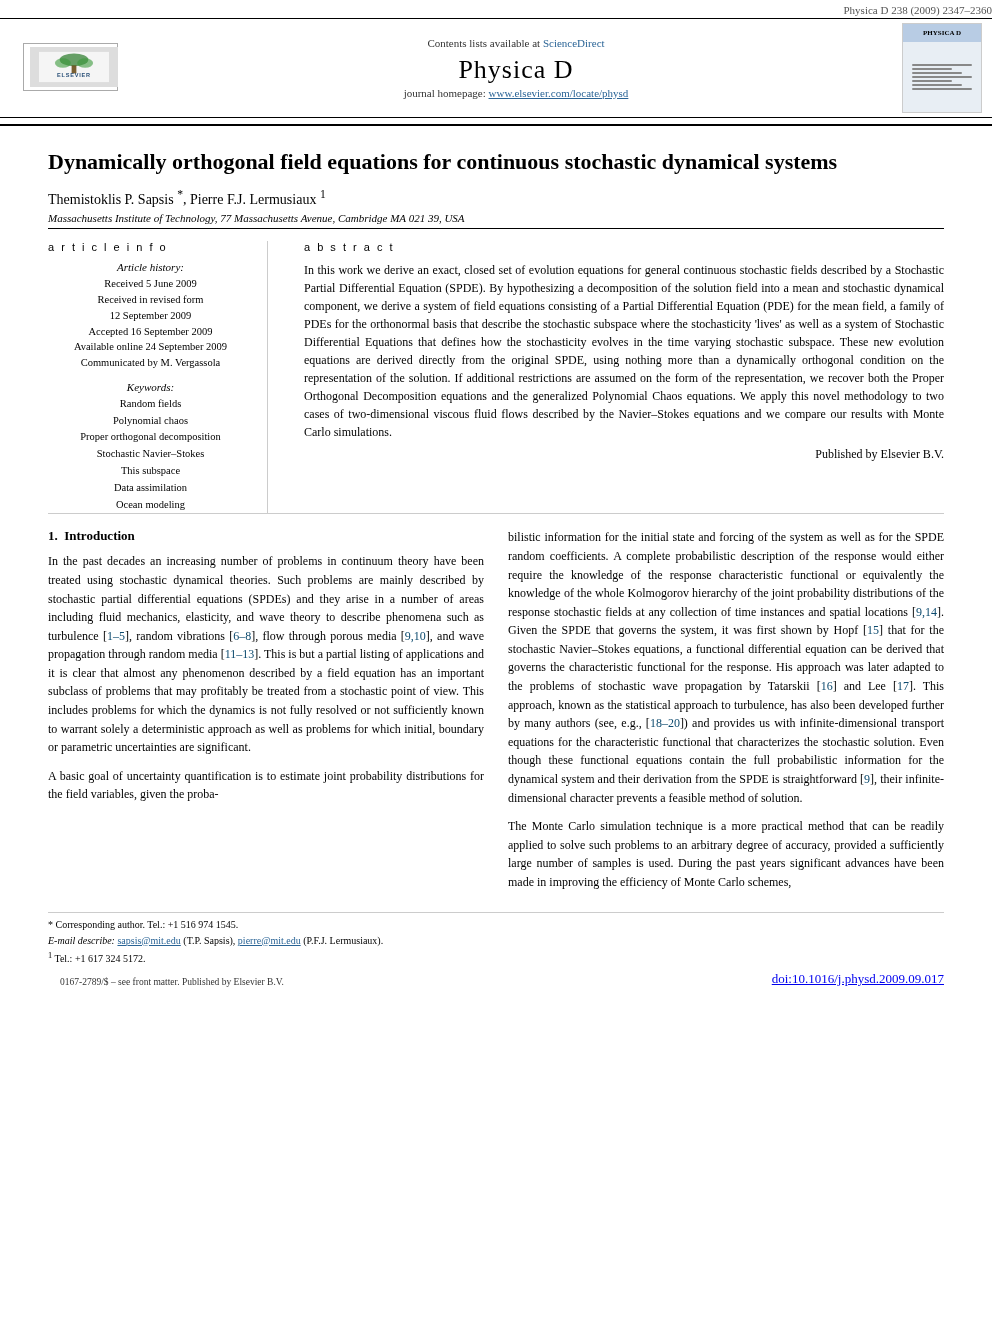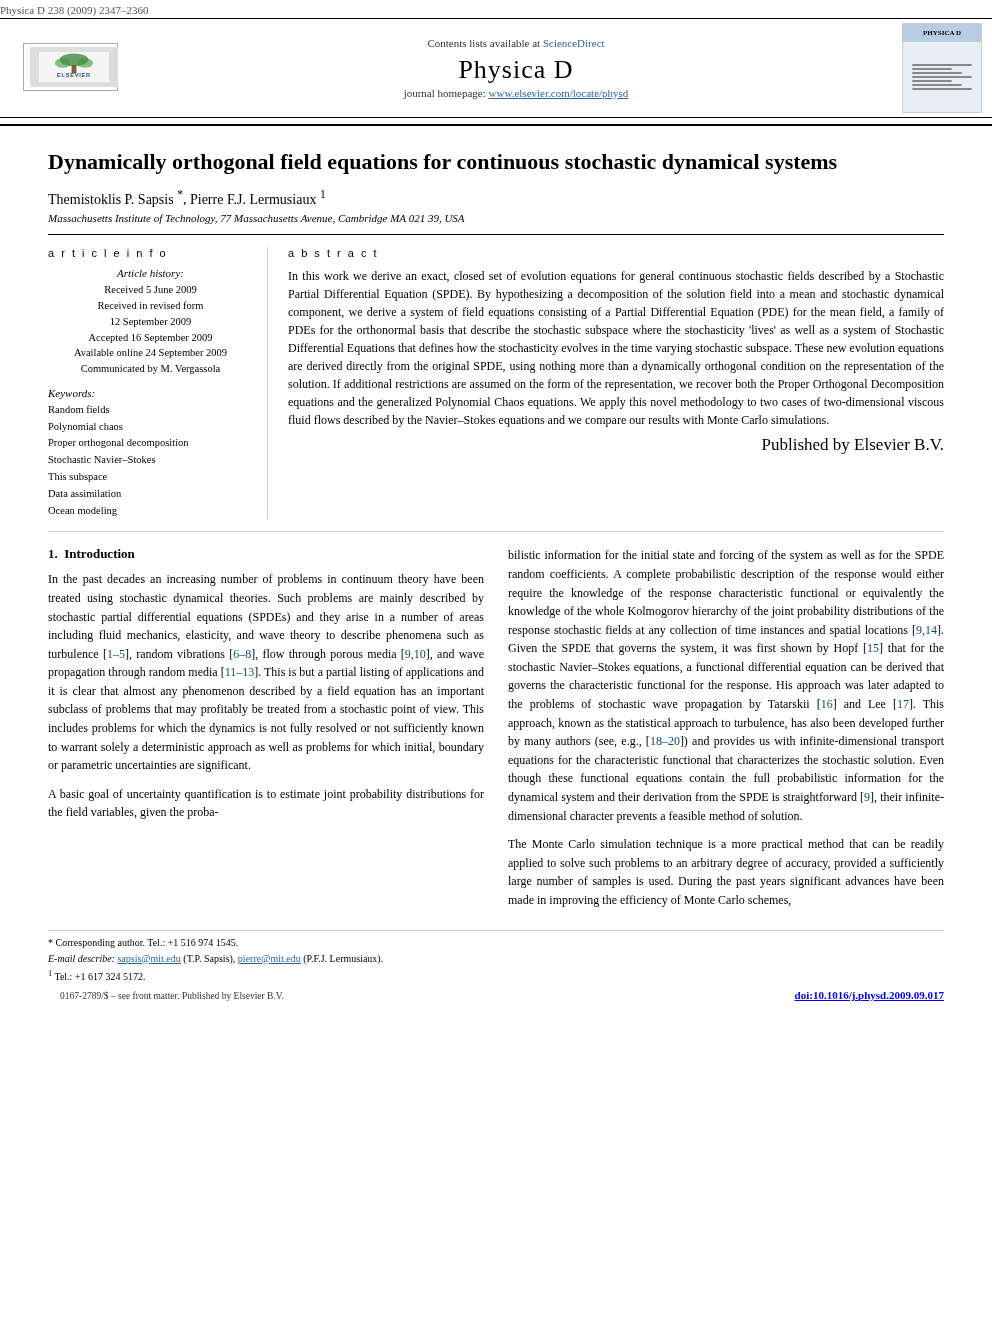--- a/index.html
+++ b/index.html
@@ -12,21 +12,21 @@
       min-height: 1323px;
     }
 
     
     .journal-header {
       border-bottom: 2px solid #000;
       padding-bottom: 6px;
       margin-bottom: 0;
     }
     .physica-d-ref {
-      text-align: left;
+      text-align: right;
       font-size: 11px;
       color: #555;
       padding: 4px 0 2px 0;
     }
     .journal-banner {
       display: flex;
       align-items: center;
       border-top: 1.5px solid #000;
       border-bottom: 1.5px solid #000;
       padding: 4px 10px;
@@ -130,21 +130,21 @@
     .cover-line.short { width: 40px; }
     .cover-line.medium { width: 50px; }
 
     
     .main-content {
       padding: 0 48px;
     }
 
     
     .paper-title-section {
-      padding: 22px 0 10px 0;
+      padding: 22px 0 4px 0;
       border-bottom: 1px solid #000;
     }
     .paper-title {
       font-size: 22px;
       font-weight: bold;
       color: #000;
       line-height: 1.3;
       margin-bottom: 12px;
     }
     .authors {
@@ -154,22 +154,22 @@
     }
     .affiliation {
       font-size: 11px;
       font-style: italic;
       color: #000;
     }
 
     
     .two-col {
       display: flex;
-      gap: 20px;
-      padding: 12px 0 12px 0;
+      gap: 36px;
+      padding: 12px 0 0 0;
       border-bottom: 1px solid #ccc;
     }
     .left-col {
       width: 220px;
       flex-shrink: 0;
       border-right: 1px solid #ccc;
       padding-right: 14px;
     }
     .right-col {
       flex: 1;
@@ -192,38 +192,39 @@
       font-style: italic;
       margin-bottom: 3px;
     }
     .history-item {
       font-size: 10.5px;
       line-height: 1.5;
     }
 
     .keywords-section {
       margin-top: 10px;
+      text-align: center;
     }
     .keywords-title {
       font-size: 11px;
       font-style: italic;
       margin-bottom: 3px;
     }
     .keyword-item {
       font-size: 10.5px;
       line-height: 1.6;
     }
 
     .abstract-text {
       font-size: 12px;
       line-height: 1.5;
       text-align: justify;
     }
     .published-by {
-      font-size: 17px;
+      font-size: 12px;
       text-align: right;
       margin-top: 6px;
       color: #000;
     }
 
     
     .body-content {
       display: flex;
       gap: 24px;
       padding-top: 14px;
@@ -276,23 +277,22 @@
       justify-content: space-between;
       align-items: flex-end;
       margin-top: 4px;
     }
     .footer-legal {
       font-size: 9.5px;
       color: #333;
       padding-left: 12px;
     }
     .footer-doi {
-      font-size: 11px;
+      font-size: 13px;
       color: #2a6496;
-      font-weight: bold;
     }
   </style>
 </head>
 <body>
 
 <div class="journal-header">
   <div class="physica-d-ref">Physica D 238 (2009) 2347–2360</div>
 
   <div class="journal-banner">
 

